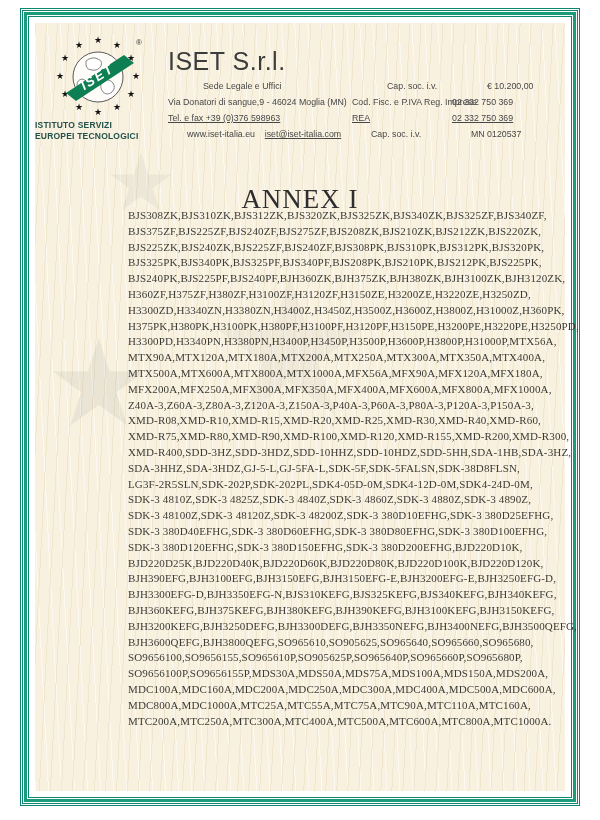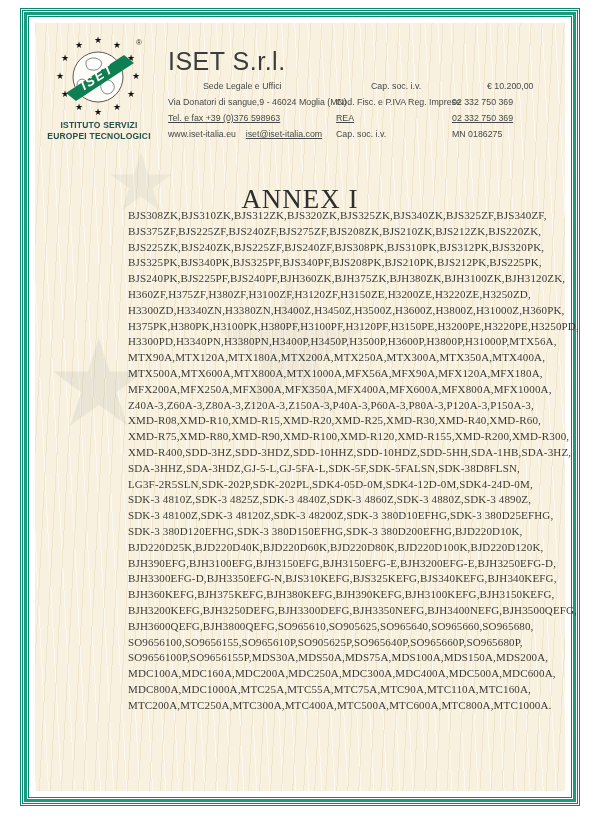--- a/index.html
+++ b/index.html
@@ -20,28 +20,28 @@
     background-image:
       repeating-linear-gradient(93deg, rgba(233,219,189,.55) 0 1px, rgba(0,0,0,0) 1px 11px),
       repeating-linear-gradient(87deg, rgba(255,255,255,.55) 0 1px, rgba(0,0,0,0) 1px 13px);
   }
   .watermark{position:absolute;color:rgba(120,120,120,.10);line-height:1;pointer-events:none;}
   .wm1{left:10px;top:300px;font-size:120px;}
   .wm2{left:170px;top:230px;font-size:190px;color:rgba(120,120,120,.06);}
   .wm3{left:70px;top:120px;font-size:80px;color:rgba(120,120,120,.08);}
   
   .logo{position:absolute;left:17px;top:12px;}
-  .institute{position:absolute;left:0;top:97px;width:128px;text-align:center;
+  .institute{position:absolute;left:0;top:97px;width:128px;
     font-size:8.5px;font-weight:bold;color:#24514a;letter-spacing:.2px;line-height:10.5px;}
   .company-name{position:absolute;left:133px;top:24px;font-size:25px;color:#3c3c3c;letter-spacing:.5px;}
   .hrow{position:absolute;font-size:8.8px;color:#474747;white-space:nowrap;}
   .lcol{left:133px;}
-  .labcol{left:301px;}
+  .labcol{left:317px;}
   .valcol{left:417px;}
-  .r1{top:58px;margin-left:35px;} .r2{top:74px;text-align:right;} .r3{top:90px;text-decoration:underline;} .r4{top:106px;}
+  .r1{top:58px;margin-left:35px;} .r2{top:74px;text-align:right;} .r3{top:90px;text-decoration:underline;} .r4{top:106px;margin-left:19px;}
   .email-link{text-decoration:underline;color:#474747;}
   
   .annex-title{position:absolute;left:0;right:0;top:161px;text-align:center;
     font-family:"Liberation Serif",serif;font-size:27px;color:#2e2e2e;letter-spacing:1px;}
   .annex-body{position:absolute;left:93px;top:185px;width:410px;}
   .ln{font-family:"Liberation Serif",serif;font-size:11px;color:#3a3a34;
     height:15.8px;line-height:15.8px;white-space:nowrap;letter-spacing:.15px;}
 </style>
 </head>
 <body>
@@ -98,21 +98,21 @@
         <span class="email-link">iset@iset-italia.com</span>
       </div>
 
       <div class="hrow labcol r1">Cap. soc. i.v.</div>
       <div class="hrow valcol r1">€ 10.200,00</div>
       <div class="hrow labcol r2">Cod. Fisc. e P.IVA Reg. Imprese</div>
       <div class="hrow valcol r2">02 332 750 369</div>
       <div class="hrow labcol r3">REA</div>
       <div class="hrow valcol r3">02 332 750 369</div>
       <div class="hrow labcol r4">Cap. soc. i.v.</div>
-      <div class="hrow valcol r4">MN 0186275</div>
+      <div class="hrow valcol r4">MN 0120537</div>
 
       <div class="annex-title">ANNEX I</div>
 
       <div class="annex-body">
         <div class="ln">BJS308ZK,BJS310ZK,BJS312ZK,BJS320ZK,BJS325ZK,BJS340ZK,BJS325ZF,BJS340ZF,</div>
         <div class="ln">BJS375ZF,BJS225ZF,BJS240ZF,BJS275ZF,BJS208ZK,BJS210ZK,BJS212ZK,BJS220ZK,</div>
         <div class="ln">BJS225ZK,BJS240ZK,BJS225ZF,BJS240ZF,BJS308PK,BJS310PK,BJS312PK,BJS320PK,</div>
         <div class="ln">BJS325PK,BJS340PK,BJS325PF,BJS340PF,BJS208PK,BJS210PK,BJS212PK,BJS225PK,</div>
         <div class="ln">BJS240PK,BJS225PF,BJS240PF,BJH360ZK,BJH375ZK,BJH380ZK,BJH3100ZK,BJH3120ZK,</div>
         <div class="ln">H360ZF,H375ZF,H380ZF,H3100ZF,H3120ZF,H3150ZE,H3200ZE,H3220ZE,H3250ZD,</div>
@@ -123,20 +123,21 @@
         <div class="ln">MTX500A,MTX600A,MTX800A,MTX1000A,MFX56A,MFX90A,MFX120A,MFX180A,</div>
         <div class="ln">MFX200A,MFX250A,MFX300A,MFX350A,MFX400A,MFX600A,MFX800A,MFX1000A,</div>
         <div class="ln">Z40A-3,Z60A-3,Z80A-3,Z120A-3,Z150A-3,P40A-3,P60A-3,P80A-3,P120A-3,P150A-3,</div>
         <div class="ln">XMD-R08,XMD-R10,XMD-R15,XMD-R20,XMD-R25,XMD-R30,XMD-R40,XMD-R60,</div>
         <div class="ln">XMD-R75,XMD-R80,XMD-R90,XMD-R100,XMD-R120,XMD-R155,XMD-R200,XMD-R300,</div>
         <div class="ln">XMD-R400,SDD-3HZ,SDD-3HDZ,SDD-10HHZ,SDD-10HDZ,SDD-5HH,SDA-1HB,SDA-3HZ,</div>
         <div class="ln">SDA-3HHZ,SDA-3HDZ,GJ-5-L,GJ-5FA-L,SDK-5F,SDK-5FALSN,SDK-38D8FLSN,</div>
         <div class="ln">LG3F-2R5SLN,SDK-202P,SDK-202PL,SDK4-05D-0M,SDK4-12D-0M,SDK4-24D-0M,</div>
         <div class="ln">SDK-3 4810Z,SDK-3 4825Z,SDK-3 4840Z,SDK-3 4860Z,SDK-3 4880Z,SDK-3 4890Z,</div>
         <div class="ln">SDK-3 48100Z,SDK-3 48120Z,SDK-3 48200Z,SDK-3 380D10EFHG,SDK-3 380D25EFHG,</div>
+        <div class="ln">SDK-3 380D40EFHG,SDK-3 380D60EFHG,SDK-3 380D80EFHG,SDK-3 380D100EFHG,</div>
         <div class="ln">SDK-3 380D120EFHG,SDK-3 380D150EFHG,SDK-3 380D200EFHG,BJD220D10K,</div>
         <div class="ln">BJD220D25K,BJD220D40K,BJD220D60K,BJD220D80K,BJD220D100K,BJD220D120K,</div>
         <div class="ln">BJH390EFG,BJH3100EFG,BJH3150EFG,BJH3150EFG-E,BJH3200EFG-E,BJH3250EFG-D,</div>
         <div class="ln">BJH3300EFG-D,BJH3350EFG-N,BJS310KEFG,BJS325KEFG,BJS340KEFG,BJH340KEFG,</div>
         <div class="ln">BJH360KEFG,BJH375KEFG,BJH380KEFG,BJH390KEFG,BJH3100KEFG,BJH3150KEFG,</div>
         <div class="ln">BJH3200KEFG,BJH3250DEFG,BJH3300DEFG,BJH3350NEFG,BJH3400NEFG,BJH3500QEFG,</div>
         <div class="ln">BJH3600QEFG,BJH3800QEFG,SO965610,SO905625,SO965640,SO965660,SO965680,</div>
         <div class="ln">SO9656100,SO9656155,SO965610P,SO905625P,SO965640P,SO965660P,SO965680P,</div>
         <div class="ln">SO9656100P,SO9656155P,MDS30A,MDS50A,MDS75A,MDS100A,MDS150A,MDS200A,</div>
         <div class="ln">MDC100A,MDC160A,MDC200A,MDC250A,MDC300A,MDC400A,MDC500A,MDC600A,</div>

